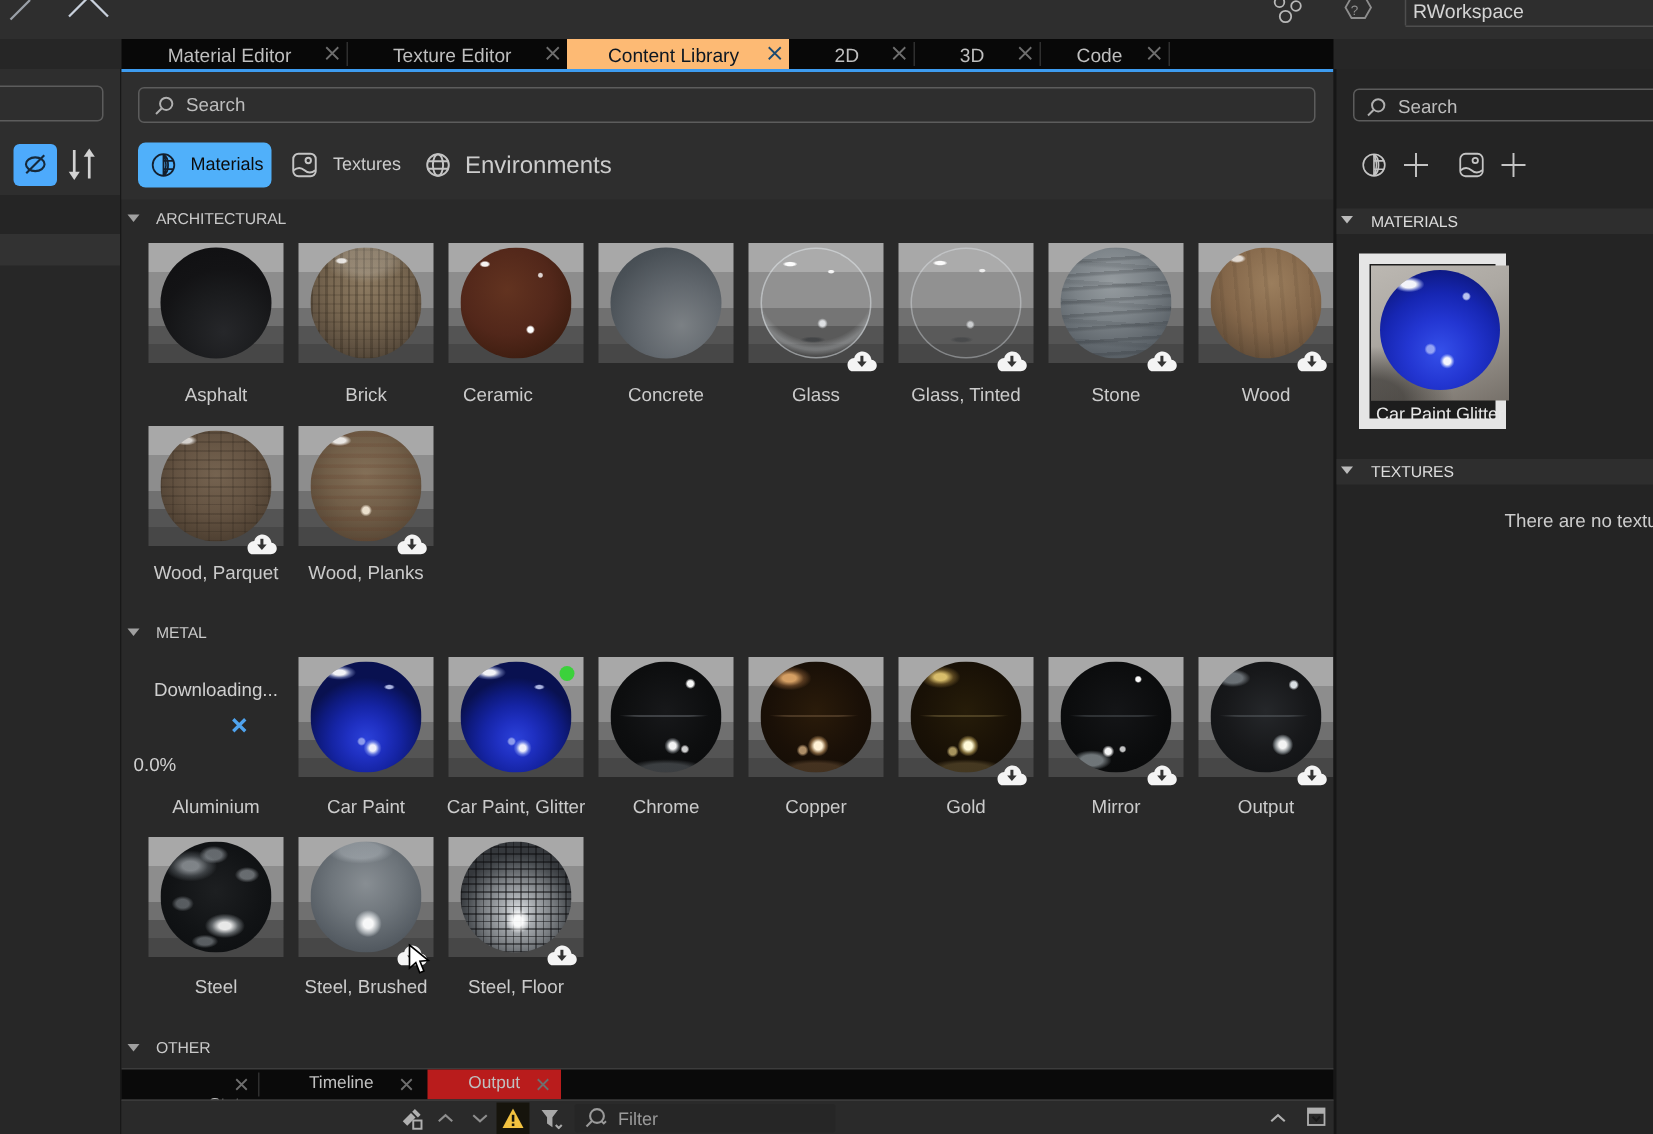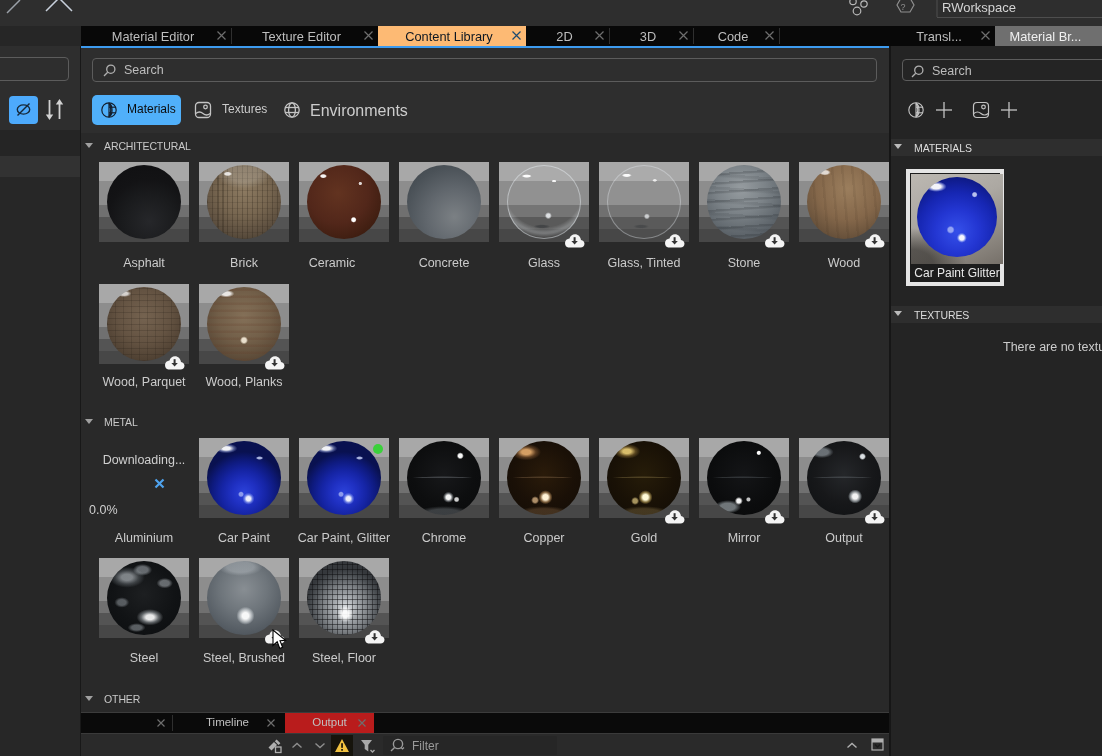--- a/index.html
+++ b/index.html
@@ -221,31 +221,20 @@
     <div class="tabsep" style="left:612px"></div>
     <div class="tab" style="left:612px;width:86px">
         <span class="t">Code</span>
       <svg class="x" viewBox="0 0 11 11">
           <path d="M1.5 1.5 L9.5 9.5 M9.5 1.5 L1.5 9.5" stroke="#6e6e6e" stroke-width="1.2"></path>
         </svg>
       </div>
     <div class="tabsep" style="left:698px"></div>
   </div>
   <div class="abs" id="tabline"></div>
-  <div class="abs" id="rtabs" style="left:889px;top:26px;width:213px;height:20px;background:#080808">
-    <div class="tab" style="left:0;width:106px">
-        <span class="t">Transl...</span>
-      <svg class="x" viewBox="0 0 11 11">
-          <path d="M1.5 1.5 L9.5 9.5 M9.5 1.5 L1.5 9.5" stroke="#6e6e6e" stroke-width="1.2"></path>
-        </svg>
-      </div>
-    <div class="tab" style="left:106px;width:107px;background:#6f6f6f;color:#f0f0f0">
-        <span class="t">Material Br...</span>
-      </div>
-  </div>
   <div class="abs" id="main">
     <div id="maintop"></div>
     <div class="searchbox" style="left:11px;top:10px;width:785px"></div>
     <svg class="abs" style="left:21px;top:15px" width="15" height="15" viewBox="0 0 15 15" fill="none">
       <circle cx="8.8" cy="6.2" r="4.1" stroke="#b0b0b0" stroke-width="1.3"></circle>
       <line x1="5.7" y1="9.3" x2="2" y2="13" stroke="#b0b0b0" stroke-width="1.3"></line>
     </svg>
     <div class="searchlbl" style="left:43px;top:15px">Search</div>
 
     <div class="chip on" style="left:11px;top:47px;width:89px"></div>
@@ -449,21 +438,21 @@
       <circle cx="11.5" cy="6" r="1.8"></circle>
       <path d="M1.8 12.5 Q5.5 9.5 9 12.5 T16.2 12.5"></path>
     </svg>
     <svg class="abs" style="left:109px;top:55px" width="18" height="18" viewBox="0 0 18 18" stroke="#c4c4c4" stroke-width="1.3">
       <line x1="9" y1="1" x2="9" y2="17"></line>
         <line x1="1" y1="9" x2="17" y2="9"></line>
     </svg>
     <div class="rphdr" style="top:93px"></div>
     <div class="tri" style="left:3px;top:98px;border-top-color:#bbbbbb"></div>
     <div class="sechdr" style="left:23px;top:96px;color:#dddddd">MATERIALS</div>
-    <div class="abs" style="left:15px;top:123px;width:98px;height:117px;border:4px solid #e5e5e5;background:#1d1d1d">
+    <div class="abs" style="left:15px;top:123px;width:98px;height:117px;border:7px solid #e5e5e5;background:#1d1d1d">
       <div class="abs" style="left:1px;top:1px;width:92px;height:90px;overflow:hidden;
         background:
         radial-gradient(ellipse 60% 40% at 0% 100%, rgba(30,28,26,.55) 0 40%, transparent 100%),
         linear-gradient(155deg,#bcb8b2 0%,#aca8a2 40%,#959089 68%,#767069 100%)">
         <div class="abs" style="left:6px;top:3px;width:80px;height:80px;border-radius:50%;background:
           radial-gradient(ellipse 13% 6.5% at 24% 12%, rgba(255,255,255,.95) 0 45%, rgba(200,212,255,.4) 80%, transparent 100%),
           radial-gradient(circle 5px at 56% 76%, rgba(255,255,255,.95) 0 45%, rgba(170,190,250,.45) 80%, transparent 100%),
           radial-gradient(circle 4px at 42% 66%, rgba(215,225,255,.6) 0 60%, transparent 100%),
           radial-gradient(circle 3px at 72% 22%, rgba(225,232,255,.8) 0 60%, transparent 100%),
           radial-gradient(circle at 50% 68%, #3550ea 0%, #2336d2 32%, #1626b2 58%, #0e1a86 80%, #091250 100%)"></div>

